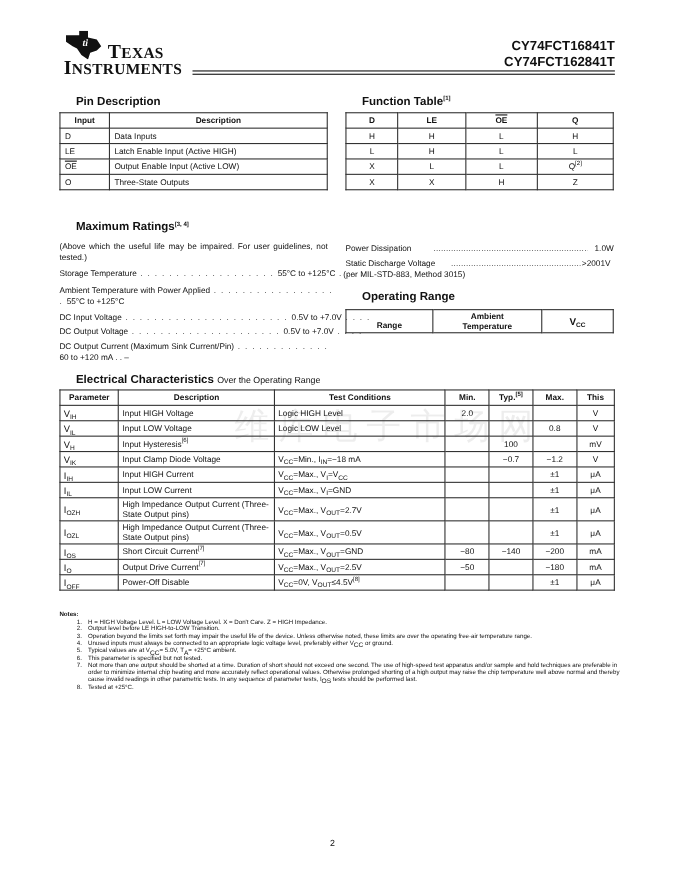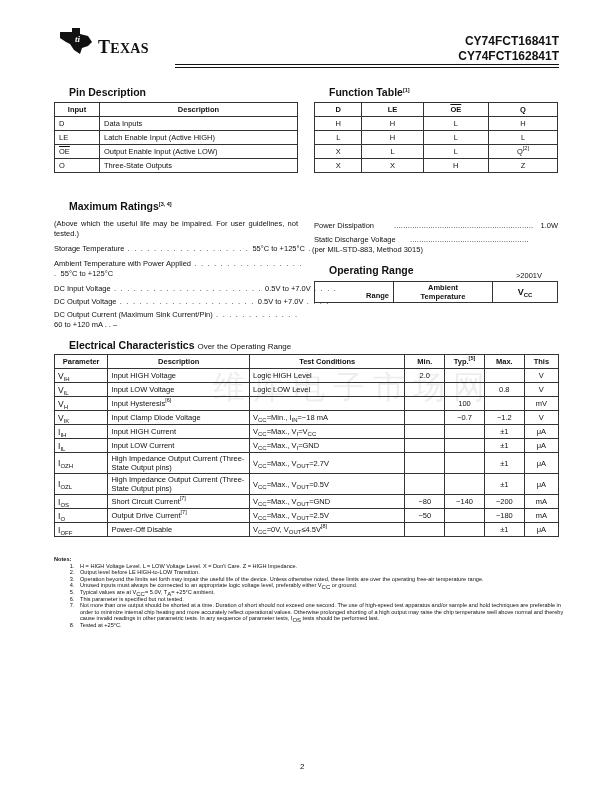--- a/index.html
+++ b/index.html
@@ -69,20 +69,21 @@
 </style>
 </head>
 <body>
 
 <div id="logo" class="abs">
   <svg class="abs" style="left:0;top:0" width="36" height="26" viewBox="0 0 36 26">
     <path d="M2 4 L14 4 L14 0 L22 0 L22 6 L30 8 L34 14 L30 18 L24 20 L22 26 L16 22 L12 16 L8 14 L2 10 Z" fill="#111"></path>
     <text x="17" y="14" font-size="9" font-family="Liberation Serif, serif" font-style="italic" font-weight="bold" fill="#fff">ti</text>
   </svg>
   <div class="t1"><span class="big">T</span><span></span>EXAS</div>
+  <div class="t2"><span class="big">I</span>NSTRUMENTS</div>
 </div>
 <div id="hdr-rule1" class="abs"></div>
 <div id="hdr-rule2" class="abs"></div>
 <div id="part1" class="abs">CY74FCT16841T</div>
 <div id="part2" class="abs">CY74FCT162841T</div>
 
 <div id="watermark" class="abs">维库电子市场网</div>
 
 <h2 id="pin-title">Pin Description</h2>
 <table id="pin-table" class="dt">
@@ -153,28 +154,28 @@
 
 <div class="mr" style="left:54px;top:259px;width:250px;white-space:normal;"><span>Ambient Temperature with Power Applied</span><span class="dots"> . . . . . . . . . . . . . . . . . . </span><span>55°C to +125°C</span></div>
 
 <div class="mr" style="left:54px;top:284px;"><span>DC Input Voltage</span><span class="dots"> . . . . . . . . . . . . . . . . . . . . . . . </span><span>0.5V to +7.0V</span><span class="dots"> . . . .</span></div>
 
 <div class="mr" style="left:54px;top:297px;"><span>DC Output Voltage</span><span class="dots"> . . . . . . . . . . . . . . . . . . . . . </span><span>0.5V to +7.0V</span><span class="dots"> . . . .</span></div>
 
 <div class="mr" style="left:54px;top:310px;width:250px;white-space:normal;"><span>DC Output Current (Maximum Sink Current/Pin)</span><span class="dots"> . . . . . . . . . . . . . </span><span>60 to +120 mA</span><span> . . –</span></div>
 
 <div class="mr" style="left:314px;top:221px;width:244px;"><span>Power Dissipation</span><span style="position:absolute;right:0;">1.0W</span><span class="abs" style="left:80px;top:0;width:140px;overflow:hidden;letter-spacing:0.2px;">..................................................................</span></div>
-<div class="mr" style="left:314px;top:235px;width:244px;"><span>Static Discharge Voltage</span><span style="position:absolute;right:16px;margin-top:36px;">&gt;2001V</span><span class="abs" style="left:96px;top:0;width:118px;overflow:hidden;letter-spacing:0.2px;">..................................................................</span></div>
+<div class="mr" style="left:314px;top:235px;width:244px;"><span>Static Discharge Voltage</span><span style="position:absolute;right:3px;">&gt;2001V</span><span class="abs" style="left:96px;top:0;width:118px;overflow:hidden;letter-spacing:0.2px;">..................................................................</span></div>
 <div class="mr" style="left:312px;top:245px;">(per MIL-STD-883, Method 3015)</div>
 
 <h2 id="op-title">Operating Range</h2>
 <table id="op-table" class="dt">
   <tbody>
       <tr>
-    <th style="width:70px;padding-top:8px;text-align:right;">Range</th>
+    <th style="width:70px;padding-top:8px;">Range</th>
     <th style="width:90px;">Ambient<br><span>Temperature</span></th>
     <th><span style="font-size:9px">V</span><sub>CC</sub></th>
   </tr>
 </tbody>
   </table>
 
 <h2 id="el-title"><span>Electrical Characteristics</span> <span class="sub-title">Over the Operating Range</span></h2>
 <table id="el-table" class="dt">
   <tbody>
       <tr>

